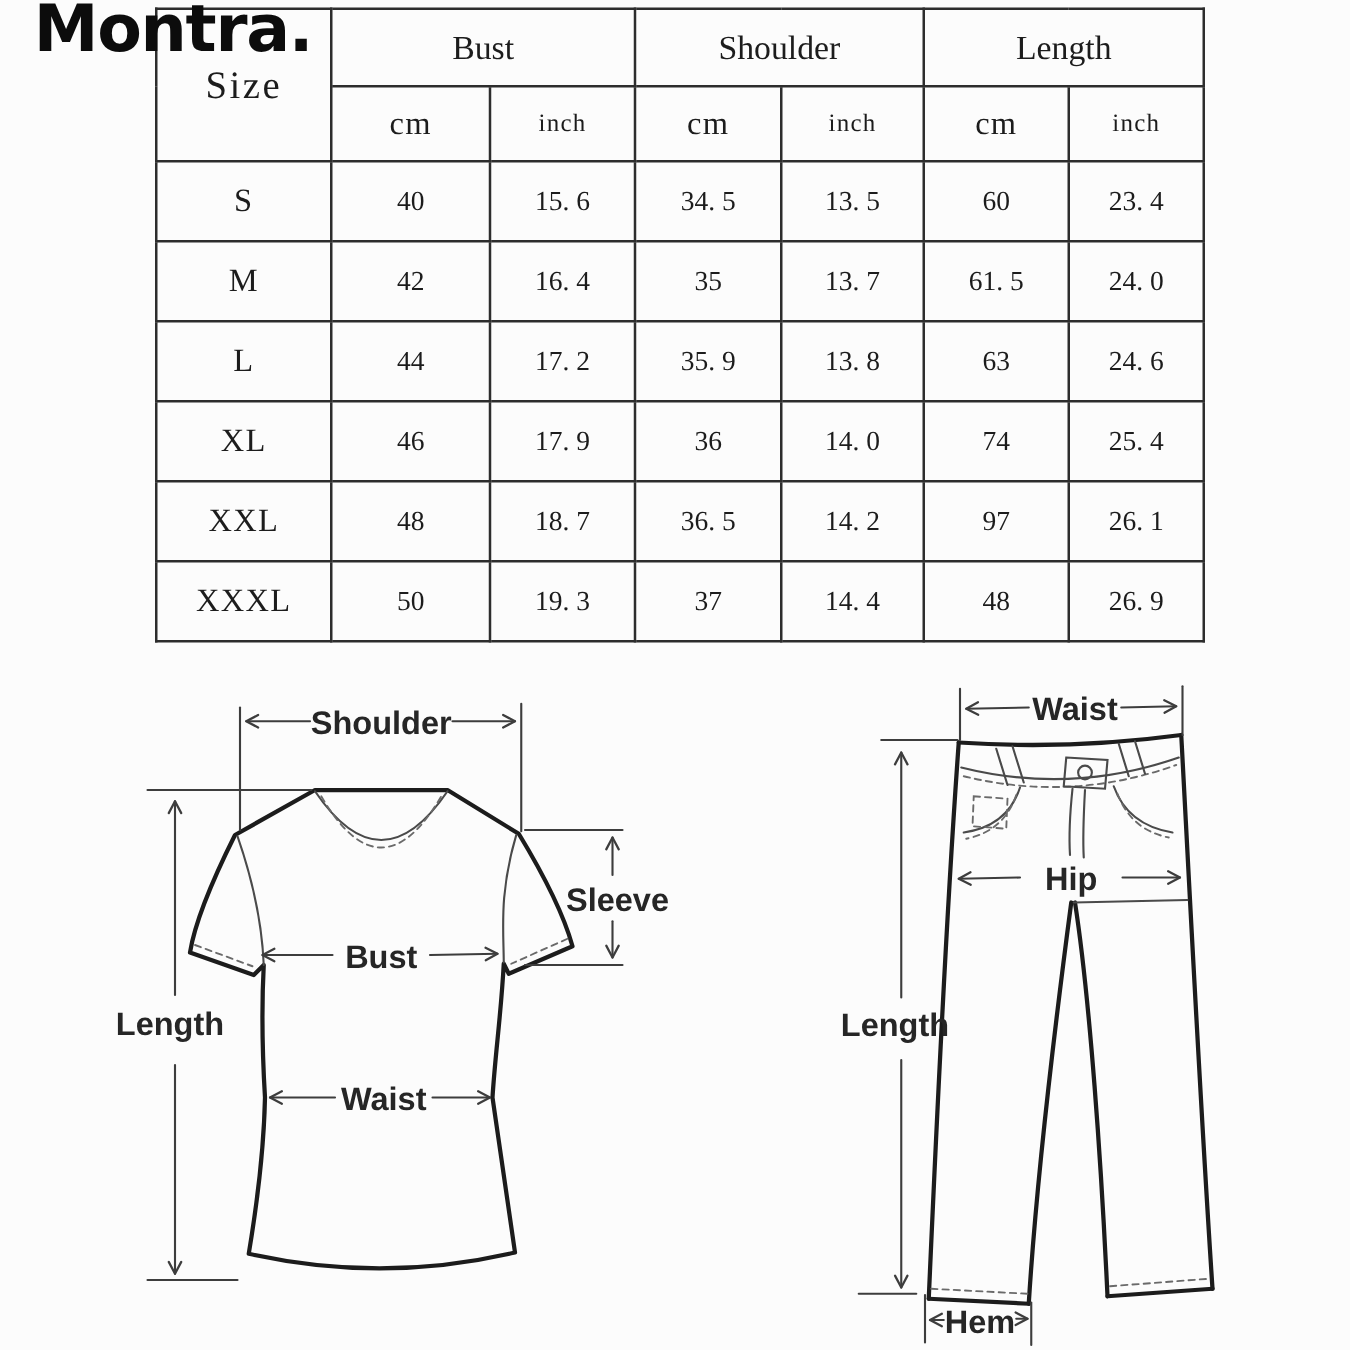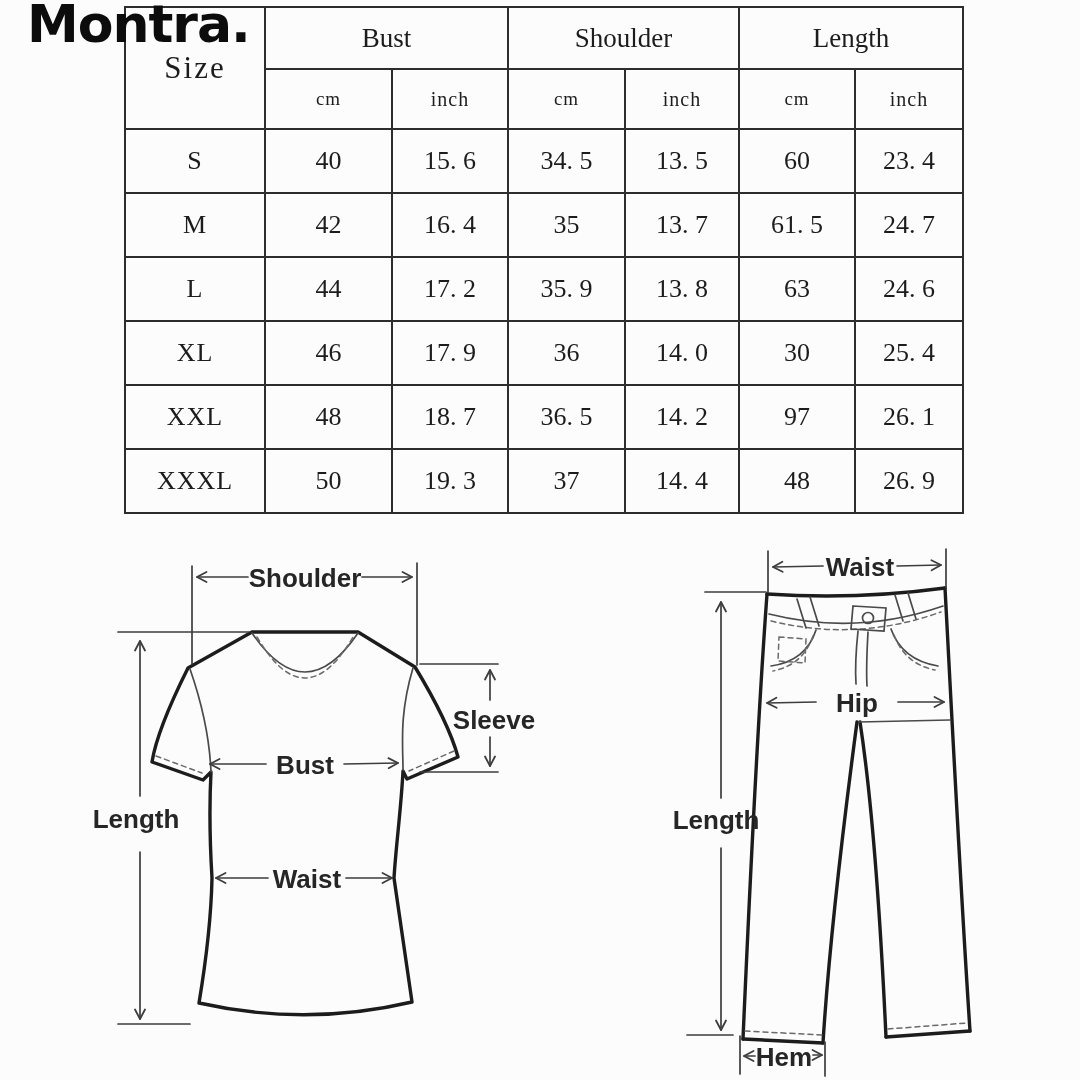--- a/index.html
+++ b/index.html
@@ -38,24 +38,24 @@
   }
   table.size-table td{
     border:2px solid #2d2d2d;
     text-align:center;
     vertical-align:middle;
     padding:0;
     background:transparent;
   }
   td.group-hd{font-size:27px;height:60px;}
   td.corner{font-size:31px;letter-spacing:2px;}
-  td.unit-cm{font-size:19px;height:58px;letter-spacing:1px;}
+  td.unit-cm{font-size:26px;height:58px;letter-spacing:1px;}
   td.unit-in{font-size:20px;height:58px;letter-spacing:1px;font-family:Liberation Serif, serif;}
   td.size-lbl{font-size:26px;letter-spacing:1px;}
-  td.val{font-size:26px;}
+  td.val{font-size:22px;}
   tr.data-row{height:64px;}
 
   
   svg.diagrams{position:absolute;left:0;top:525px;width:1080px;height:555px;z-index:2;}
   svg .outline{fill:none;stroke:#1c1c1c;stroke-width:3.4;stroke-linejoin:round;stroke-linecap:round;}
   svg .thin{fill:none;stroke:#4a4a4a;stroke-width:1.7;stroke-linecap:round;}
   svg .dash{fill:none;stroke:#6a6a6a;stroke-width:1.5;stroke-dasharray:5 4;stroke-linecap:round;}
   svg .measure{fill:none;stroke:#3d3d3d;stroke-width:1.7;stroke-linecap:round;}
   svg .lbl{
     font-family:"Liberation Sans",sans-serif;
@@ -106,38 +106,38 @@
         <td class="val">60</td>
         <td class="val">23. 4</td>
       </tr>
       <tr class="data-row">
         <td class="size-lbl">M</td>
         <td class="val">42</td>
         <td class="val">16. 4</td>
         <td class="val">35</td>
         <td class="val">13. 7</td>
         <td class="val">61. 5</td>
-        <td class="val">24. 7</td>
+        <td class="val">24. 0</td>
       </tr>
       <tr class="data-row">
         <td class="size-lbl">L</td>
         <td class="val">44</td>
         <td class="val">17. 2</td>
         <td class="val">35. 9</td>
         <td class="val">13. 8</td>
         <td class="val">63</td>
         <td class="val">24. 6</td>
       </tr>
       <tr class="data-row">
         <td class="size-lbl">XL</td>
         <td class="val">46</td>
         <td class="val">17. 9</td>
         <td class="val">36</td>
         <td class="val">14. 0</td>
-        <td class="val">30</td>
+        <td class="val">74</td>
         <td class="val">25. 4</td>
       </tr>
       <tr class="data-row">
         <td class="size-lbl">XXL</td>
         <td class="val">48</td>
         <td class="val">18. 7</td>
         <td class="val">36. 5</td>
         <td class="val">14. 2</td>
         <td class="val">97</td>
         <td class="val">26. 1</td>

